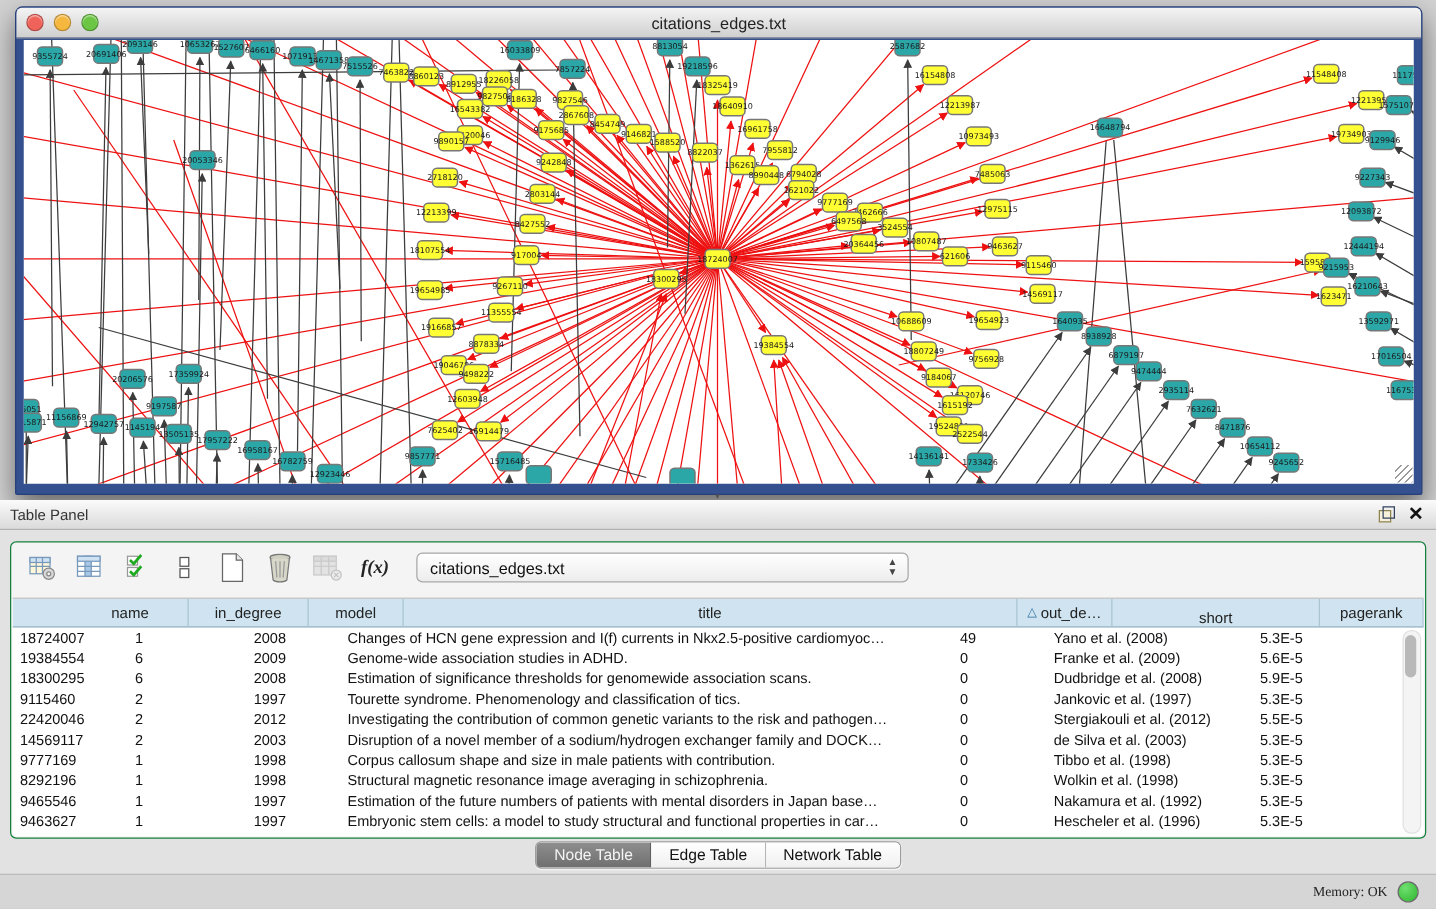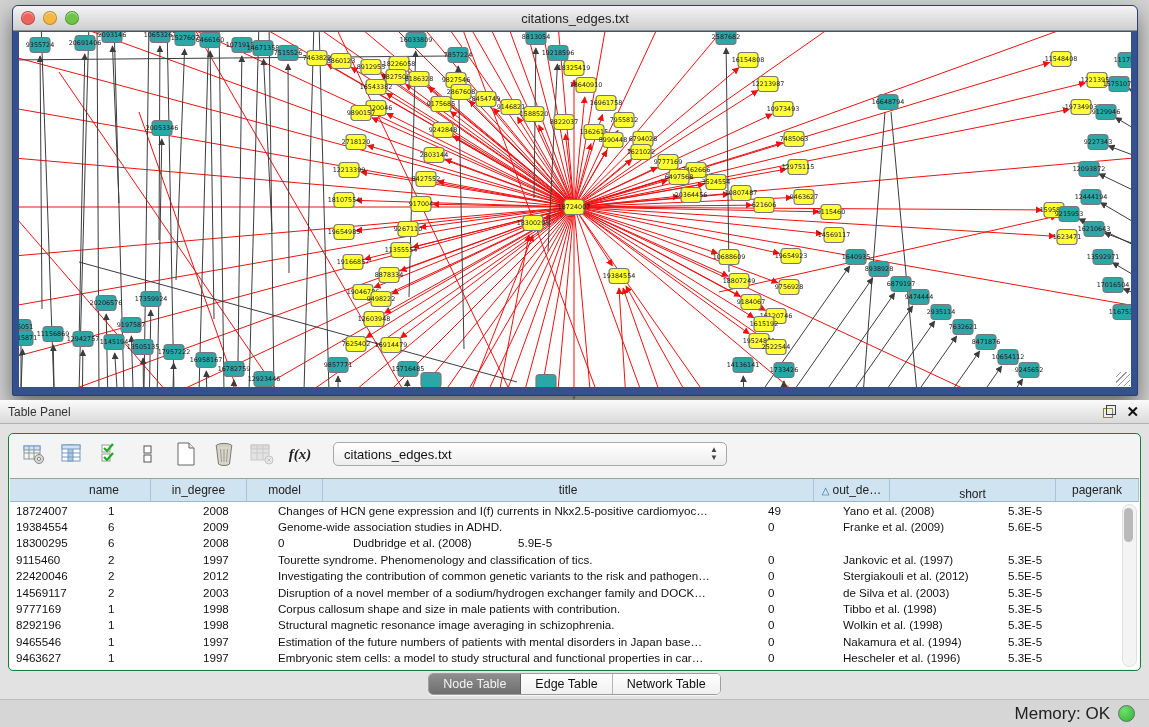--- a/index.html
+++ b/index.html
@@ -61,21 +61,21 @@
   #seg{display:flex;border:1px solid #9d9d9d;border-radius:5px;overflow:hidden;background:#fff;
     box-shadow:0 1px 1px rgba(255,255,255,.7);}
   .seg-btn{padding:3px 14px;font-size:12.5px;color:#111;background:linear-gradient(#ffffff,#f0f0f0);
     border-right:1px solid #b5b5b5;}
   .seg-btn.active{background:linear-gradient(#8e8e8e,#6f6f6f);color:#f4f4f4;border-right-color:#5f5f5f;}
   .seg-btn:last-child{border-right:none;}
 
   
   #statusbar{position:absolute;left:0;right:0;bottom:0;height:27px;background:#d6d6d6;border-top:1px solid #bcbcbc;
     display:flex;align-items:center;justify-content:flex-end;}
-  #memory-label{font-size:17px;color:#222;margin-right:8px;}
+  #memory-label{font-size:11px;color:#222;margin-right:8px;font-family:Liberation Serif, serif;}
   #memory-dot{width:15px;height:15px;border-radius:50%;background:radial-gradient(circle at 35% 30%,#6fe06f,#2eb52e);
     border:1px solid #6b6b6b;margin-right:14px;}
 </style>
 </head>
 <body>
 
 <div id="app">
 
   <div id="net-window">
     <div id="titlebar">
@@ -937,20 +937,21 @@
               <div class="td" style="width: 75px;">2009</div>
               <div class="td" style="width: 490px;">Genome-wide association studies in ADHD.</div>
               <div class="td" style="width: 75px;">0</div>
               <div class="td" style="width: 165px;">Franke et al. (2009)</div>
               <div class="td" style="width: 82px;">5.6E-5</div>
             </div>
             <div class="tr">
               <div class="td" style="width: 92px;">18300295</div>
               <div class="td" style="width: 95px;">6</div>
               <div class="td" style="width: 75px;">2008</div>
+              <div class="td" style="width: 490px;">Estimation of significance thresholds for genomewide association scans.</div>
               <div class="td" style="width: 75px;">0</div>
               <div class="td" style="width: 165px;">Dudbridge et al. (2008)</div>
               <div class="td" style="width: 82px;">5.9E-5</div>
             </div>
             <div class="tr">
               <div class="td" style="width: 92px;">9115460</div>
               <div class="td" style="width: 95px;">2</div>
               <div class="td" style="width: 75px;">1997</div>
               <div class="td" style="width: 490px;">Tourette syndrome. Phenomenology and classification of tics.</div>
               <div class="td" style="width: 75px;">0</div>
@@ -992,21 +993,21 @@
               <div class="td" style="width: 75px;">0</div>
               <div class="td" style="width: 165px;">Wolkin et al. (1998)</div>
               <div class="td" style="width: 82px;">5.3E-5</div>
             </div>
             <div class="tr">
               <div class="td" style="width: 92px;">9465546</div>
               <div class="td" style="width: 95px;">1</div>
               <div class="td" style="width: 75px;">1997</div>
               <div class="td" style="width: 490px;">Estimation of the future numbers of patients with mental disorders in Japan base…</div>
               <div class="td" style="width: 75px;">0</div>
-              <div class="td" style="width: 165px;">Nakamura et al. (1994)</div>
+              <div class="td" style="width: 165px;">Nakamura et al. (1992)</div>
               <div class="td" style="width: 82px;">5.3E-5</div>
             </div>
             <div class="tr">
               <div class="td" style="width: 92px;">9463627</div>
               <div class="td" style="width: 95px;">1</div>
               <div class="td" style="width: 75px;">1997</div>
               <div class="td" style="width: 490px;">Embryonic stem cells: a model to study structural and functional properties in car…</div>
               <div class="td" style="width: 75px;">0</div>
               <div class="td" style="width: 165px;">Hescheler et al. (1996)</div>
               <div class="td" style="width: 82px;">5.3E-5</div>

